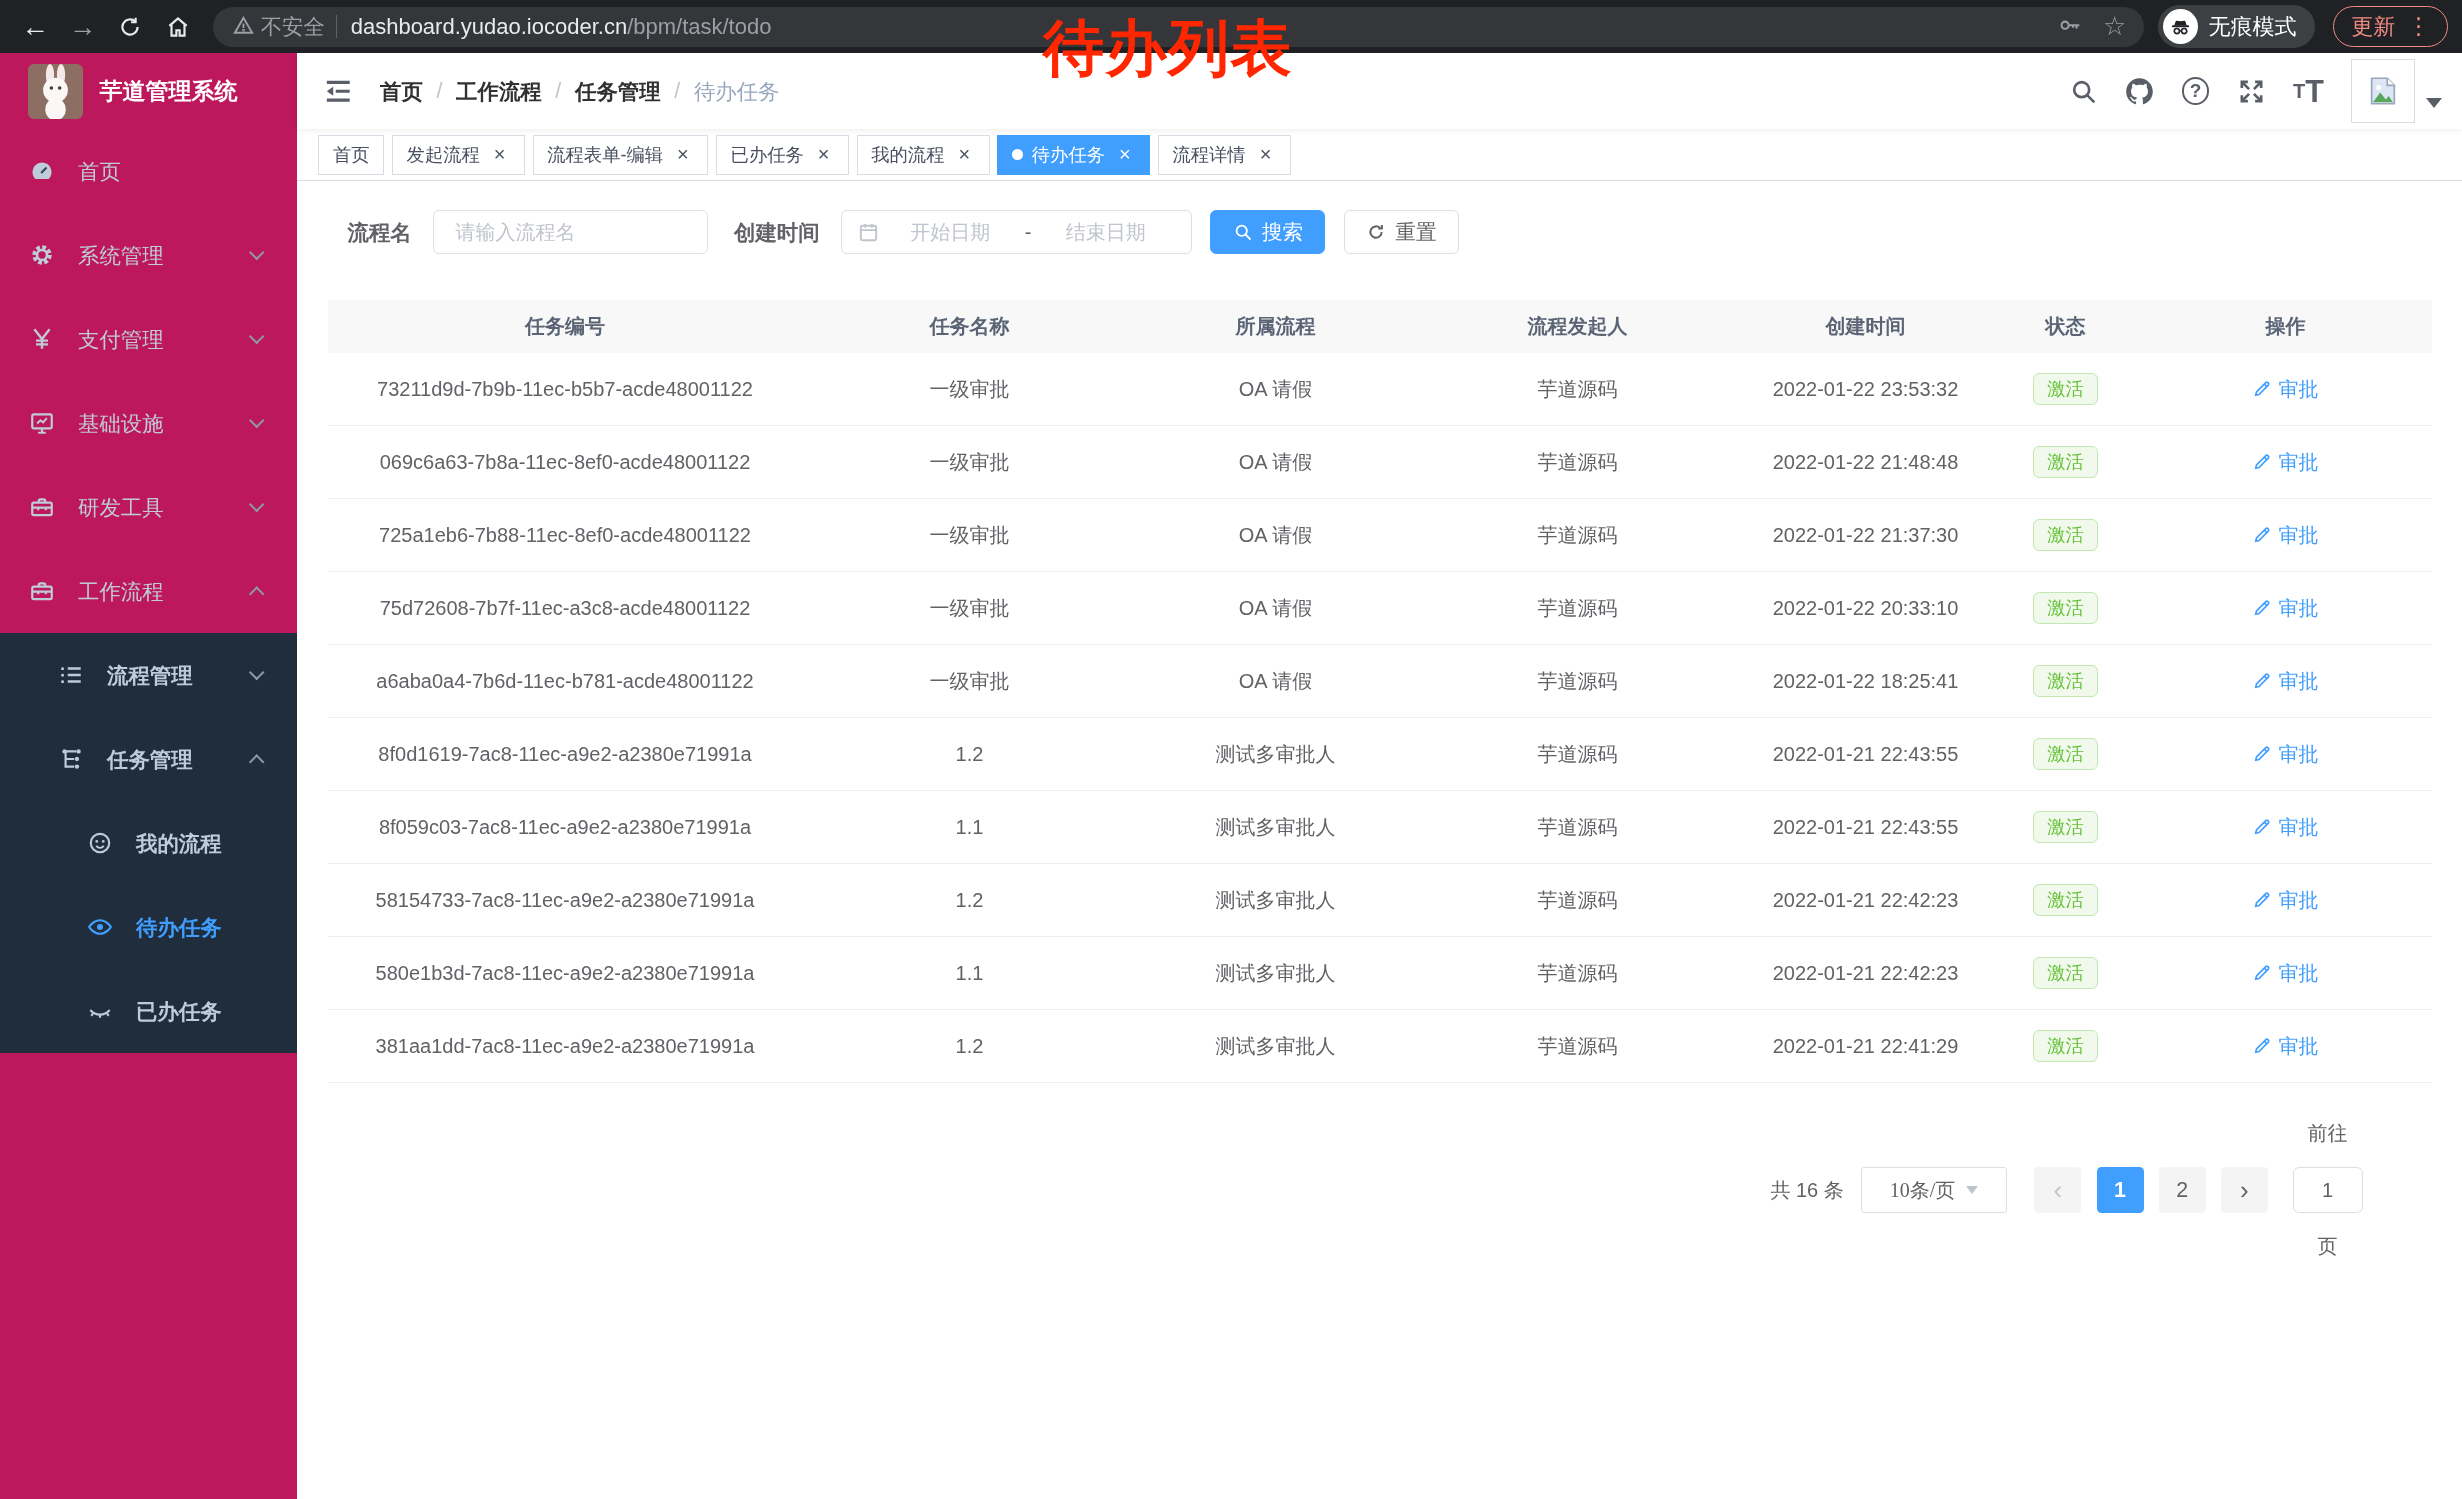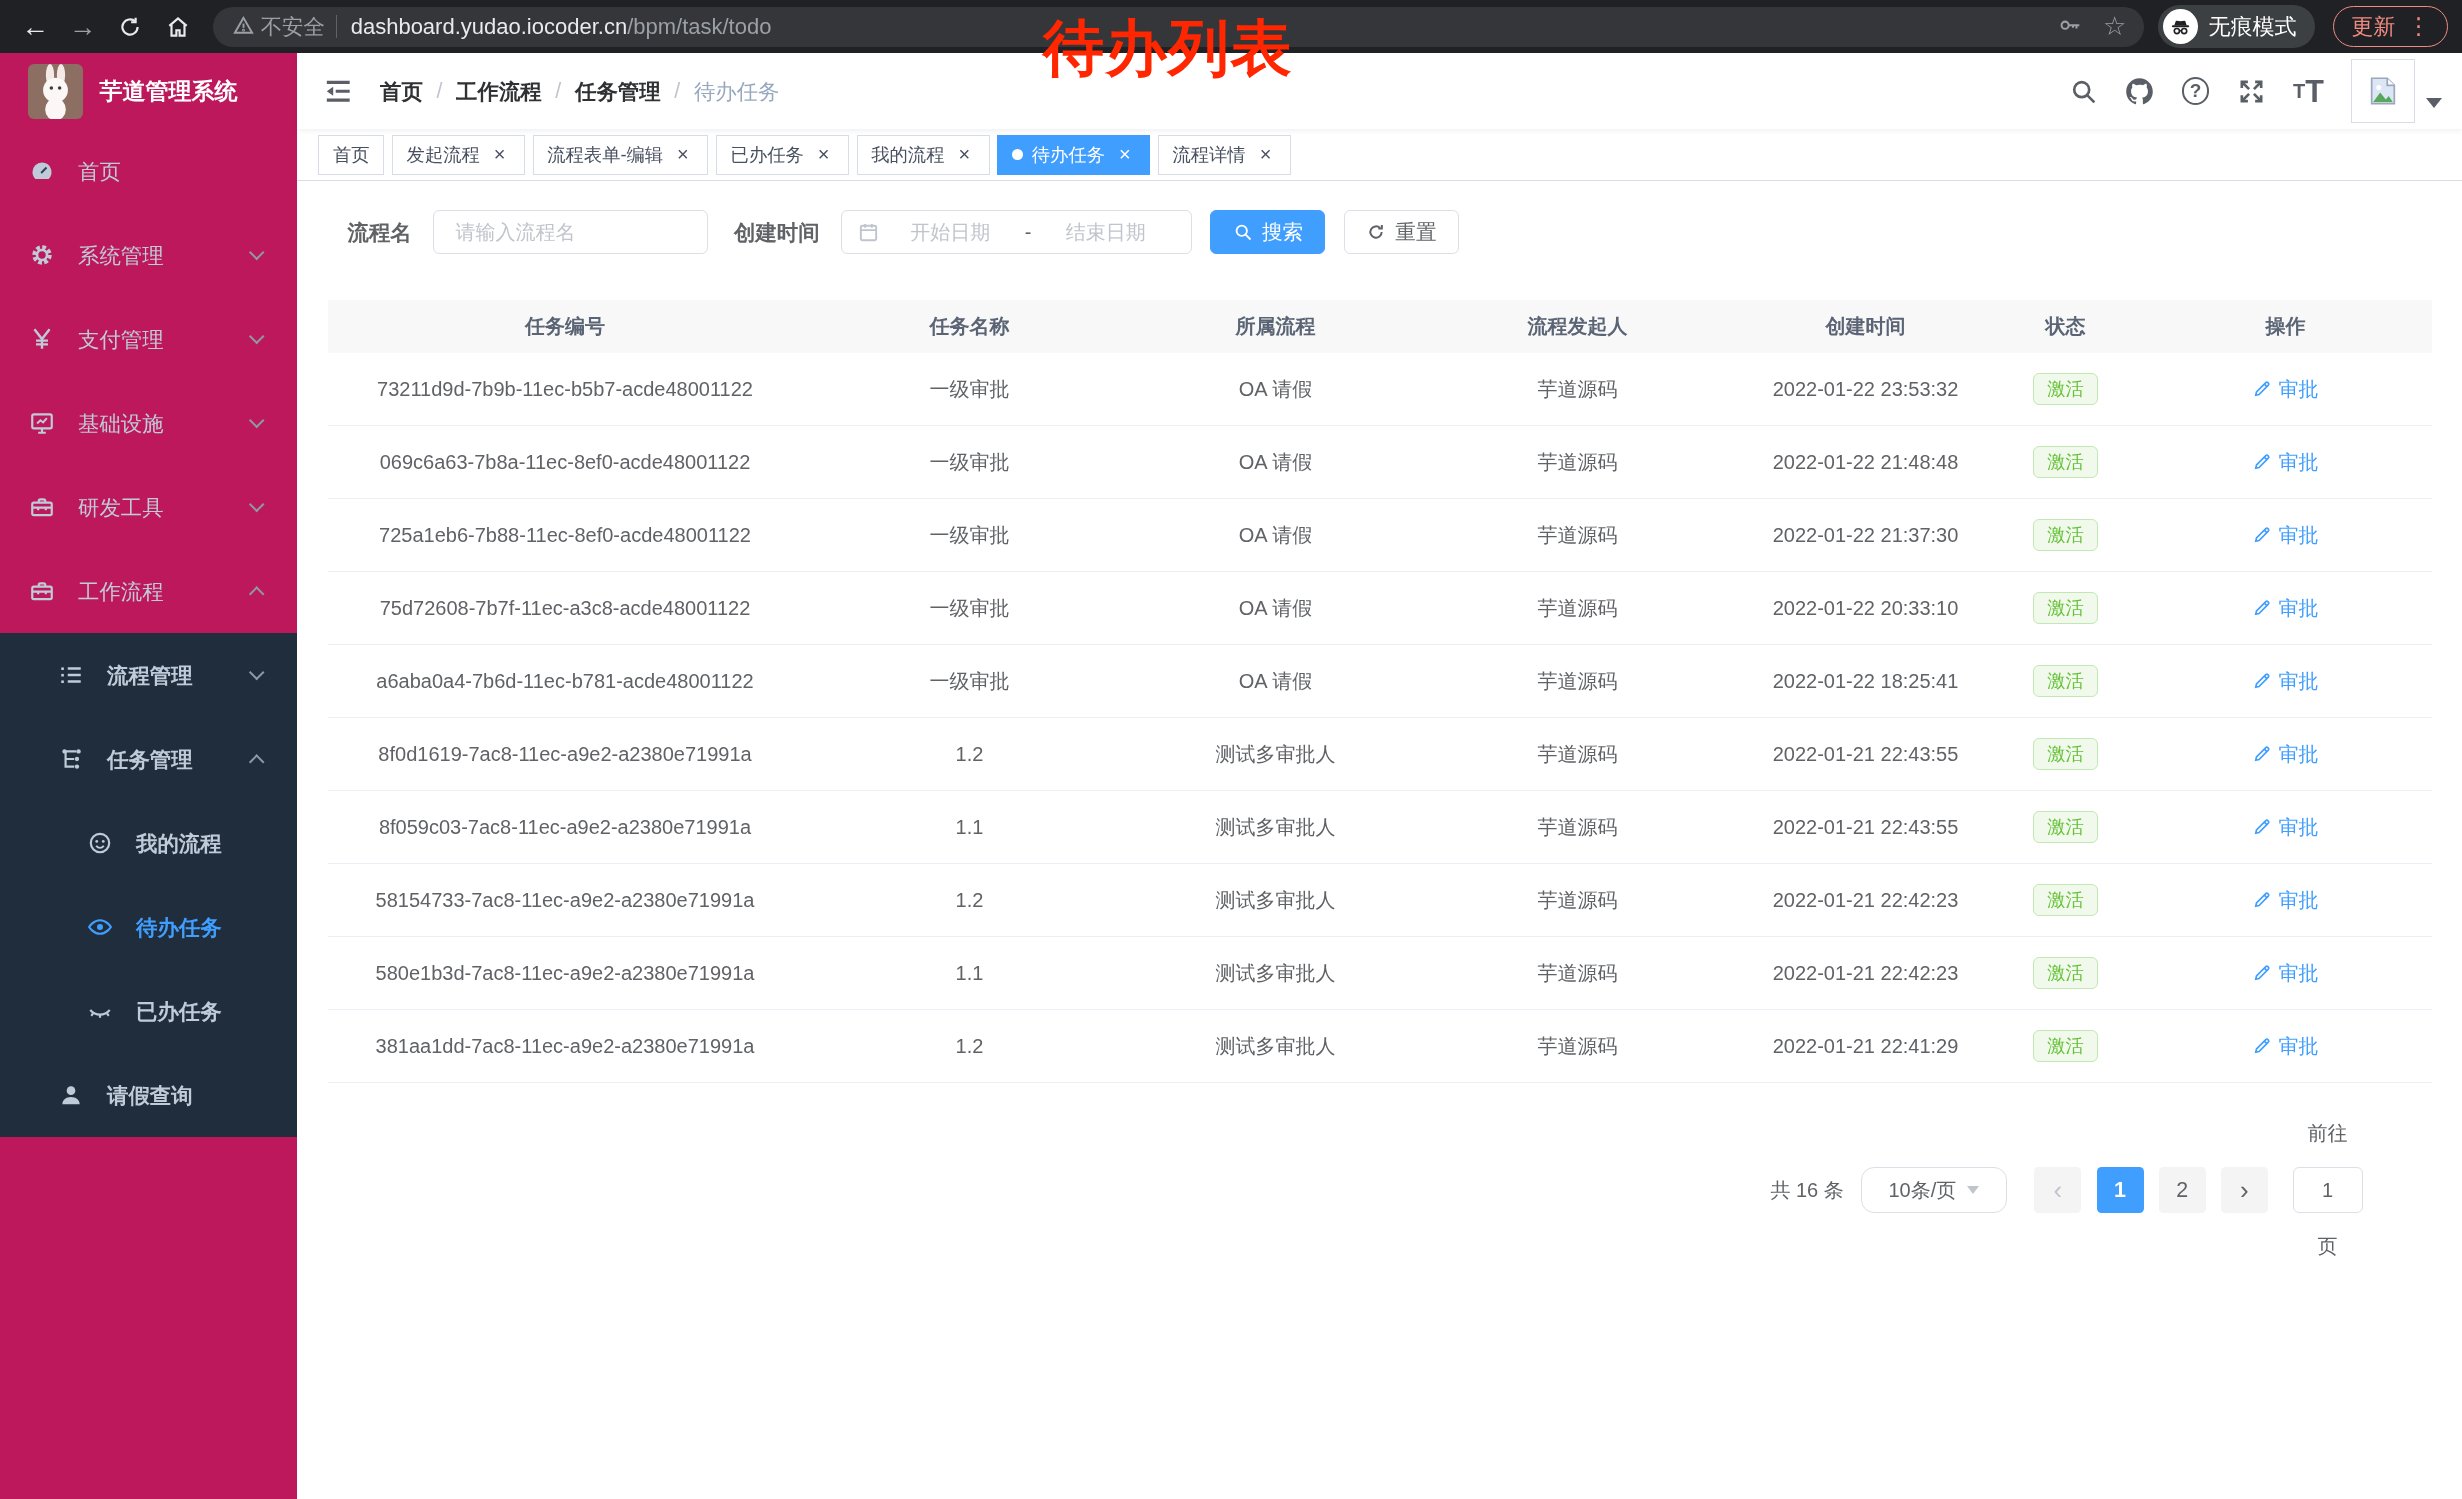--- a/index.html
+++ b/index.html
@@ -97,21 +97,21 @@
   .cell { display:flex; align-items:center; justify-content:center; text-align:center; flex:0 0 auto; overflow:hidden; }
   .c-id{width:475px} .c-name{width:334px} .c-proc{width:278px} .c-starter{width:326px}
   .c-time{width:250px} .c-status{width:150px} .c-act{width:290px}
   .badge { background:#f0f9eb; border:1.5px solid #c2e7b0; color:#67c23a; border-radius:6.1px; padding:3.8px 13.7px; font-size:18.3px; line-height:1.2; }
   .act-link { color:#409eff; display:inline-flex; align-items:center; gap:6.1px; cursor:pointer; font-size:20px; }
   .act-link svg { width:20px; height:20px; stroke:#409eff; fill:none; stroke-width:2; }
 
   
   .pagination { display:flex; align-items:center; justify-content:flex-end; margin-top:37px; padding-right:69px; color:#606266; font-size:20px; }
   .pg-total { margin-right:17px; white-space:nowrap; }
-  .pg-size { width:146px; height:46px; border:1.5px solid #dcdfe6; border-radius:13px; display:flex; align-items:center; justify-content:center; gap:10.7px; cursor:pointer; margin-right:20px; }
+  .pg-size { width:146px; height:46px; border:1.5px solid #dcdfe6; border-radius:3px; display:flex; align-items:center; justify-content:center; gap:10.7px; cursor:pointer; margin-right:20px;font-family:Liberation Serif, serif; }
   .pg-size .caret { width:0; height:0; border-left:6.9px solid transparent; border-right:6.9px solid transparent; border-top:8.4px solid #c0c4cc; }
   .pg-btn { min-width:47px; height:46px; background:#f4f4f5; border-radius:4.6px; display:flex; align-items:center; justify-content:center; margin:0 7.6px; font-size:21.4px; cursor:pointer; color:#606266; }
   .pg-btn.nav { color:#c0c4cc; font-size:26px; }
   .pg-btn.nav.next { color:#606266; }
   .pg-btn.active { background:#409eff; color:#fff; font-weight:bold; }
   .pg-goto { margin-left:17px; display:flex; align-items:center; gap:20px; white-space:nowrap;flex-direction:column; }
   .goto-input { width:70px; height:46px; border:1.5px solid #dcdfe6; border-radius:6.1px; text-align:center; font-size:20px; color:#606266; font-family:inherit; outline:none; }
 
   
   .annotation { position:absolute; left:1018px; top:7.6px; font-size:61px; color:#ff2600; font-weight:600; z-index:9; pointer-events:none; letter-spacing:1.5px;margin-left:25px; }
@@ -383,27 +383,20 @@
         </div>
 
         <div class="s-item lvl3 dark">
           <svg class="s-ico" viewBox="0 0 34 34" width="26" height="26">
             <use href="#i-eyeclosed"></use>
           </svg>
           <span class="s-label">已办任务</span>
 
         </div>
 
-        <div class="s-item lvl2 dark">
-          <svg class="s-ico" viewBox="0 0 34 34" width="26" height="26">
-            <use href="#i-person"></use>
-          </svg>
-          <span class="s-label">请假查询</span>
-
-        </div>
       </div>
   </div>
 
   <div class="main">
     <div class="navbar">
       <span class="fold-btn">
           <svg style="color:#5a5e66" viewBox="0 0 40 40" width="30.5" height="30.5">
             <use href="#i-fold"></use>
           </svg>
         </span>

